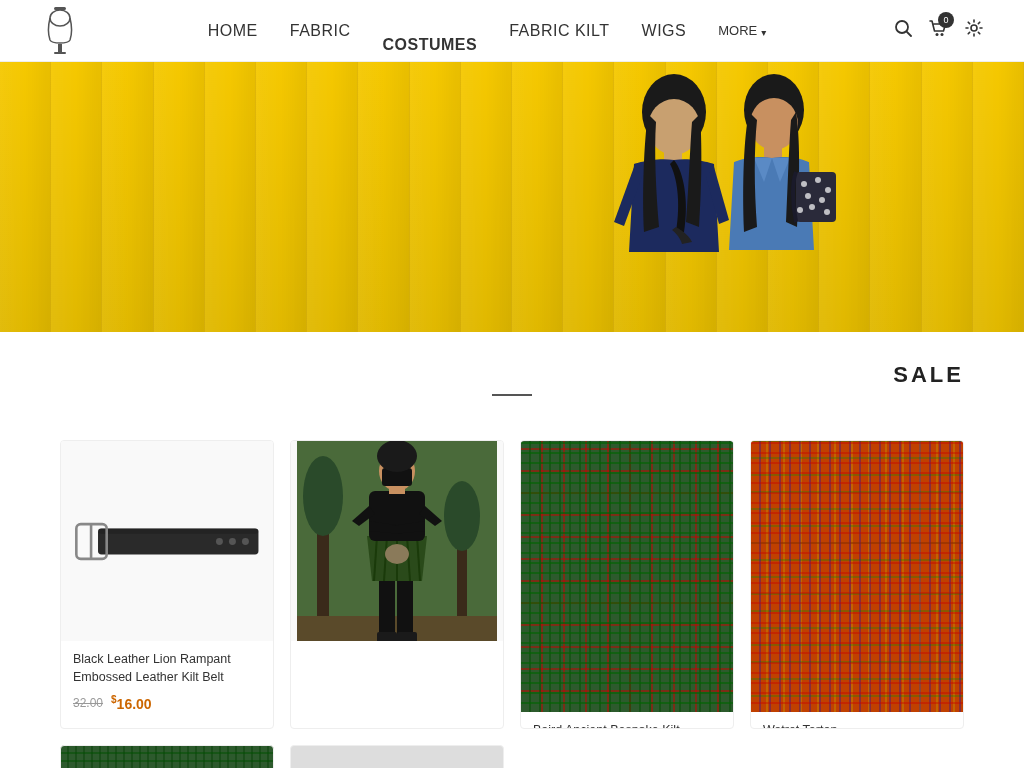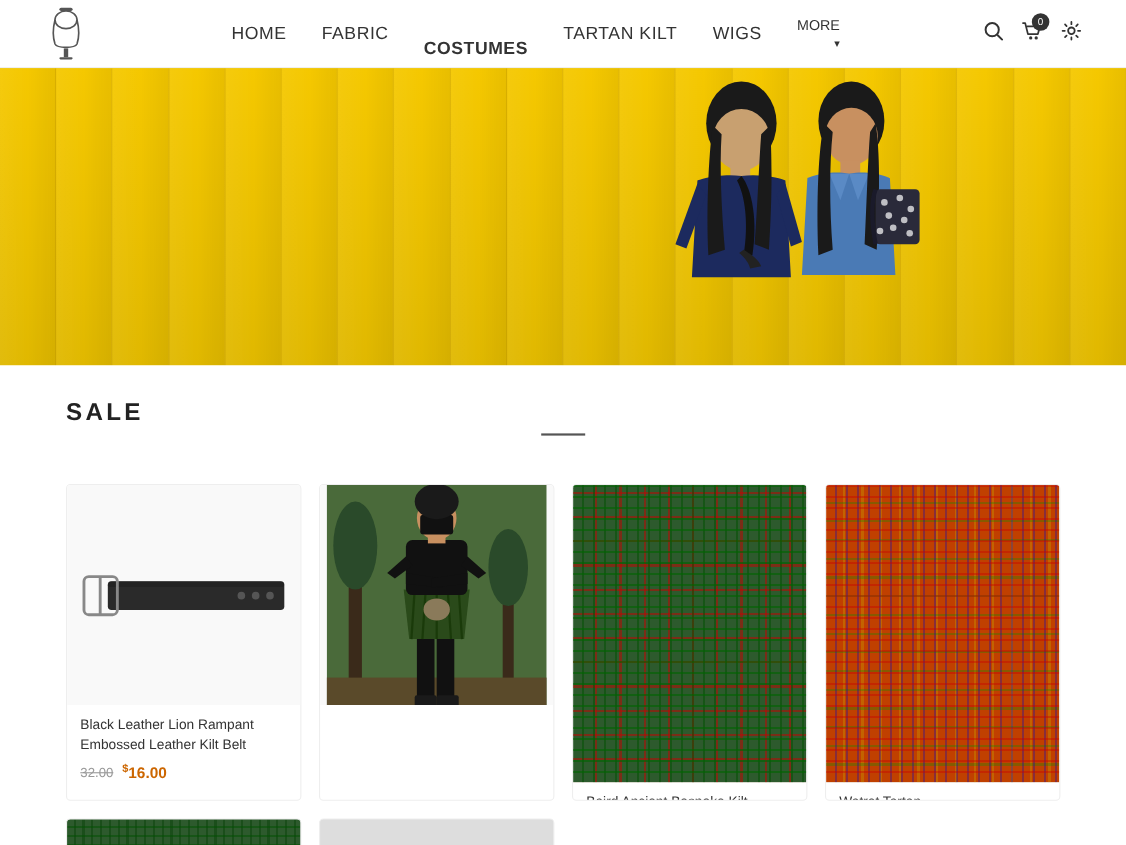--- a/index.html
+++ b/index.html
@@ -41,21 +41,20 @@
       margin-top: 28px;
     }
     .more-dropdown {
       display: flex;
       align-items: flex-end;
       gap: 4px;
       cursor: pointer;
       font-size: 13px;
       font-weight: 500;
       color: #333;
-      flex-direction: column;
     }
     .header-icons {
       display: flex;
       align-items: center;
       gap: 16px;
     }
     .header-icon-btn {
       background: none;
       border: none;
       cursor: pointer;
@@ -113,21 +112,21 @@
       right: 140px;
       width: 340px;
       height: 260px;
     }
 
     
     .sale-section {
       padding: 30px 60px 20px;
     }
     .sale-title {
-      text-align: left;
+      text-align: right;
       font-size: 22px;
       font-weight: 600;
       letter-spacing: 3px;
       margin-bottom: 6px;
       color: #222;
     }
     .sale-underline {
       width: 40px;
       height: 2px;
       background: #555;
@@ -248,21 +247,21 @@
       <path d="M10 12 C8 20 8 28 10 34 C12 38 28 38 30 34 C32 28 32 20 30 12" fill="none" stroke="#555" stroke-width="1.5"></path>
       <rect x="18" y="38" width="4" height="8" fill="#555"></rect>
       <rect x="14" y="46" width="12" height="2" rx="1" fill="#555"></rect>
     </svg>
   </div>
 
   <nav>
     <a href="#">HOME</a>
     <a href="#">FABRIC</a>
     <a href="#" class="active">COSTUMES</a>
-    <a href="#">TARTAN KILT</a>
+    <a href="#">FABRIC KILT</a>
     <a href="#">WIGS</a>
     <div class="more-dropdown">
       <span>MORE</span>
       <span style="font-size:10px;">▾</span>
     </div>
   </nav>
 
   <div class="header-icons">
     <button class="header-icon-btn">
       <svg width="18" height="18" viewBox="0 0 18 18" fill="none">

